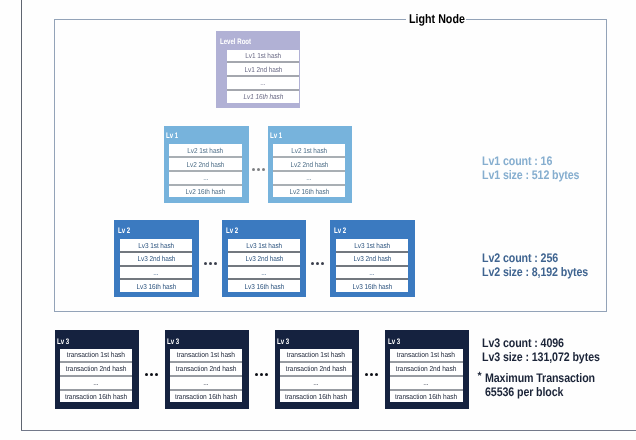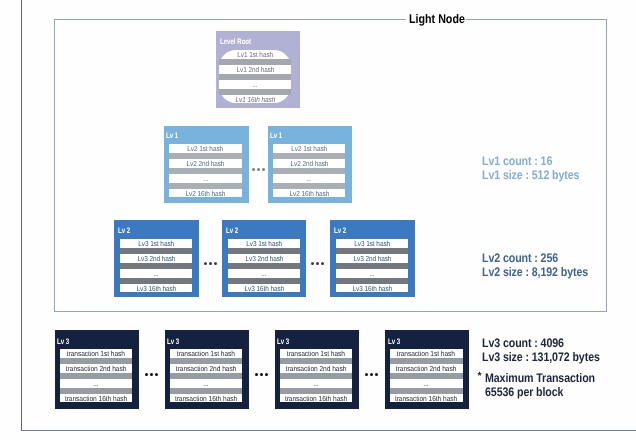--- a/index.html
+++ b/index.html
@@ -23,21 +23,21 @@
                     margin-left:3px;}
 
   
   .node{position:absolute;box-sizing:border-box;}
   .node .hdr{position:absolute;left:0;top:0;font-weight:bold;color:#ffffff;
              white-space:nowrap;transform-origin:left top;}
   .node .rows{position:absolute;background:#ffffff;box-sizing:border-box;
               display:flex;flex-direction:column;}
   .node .row{flex:1 1 0;display:flex;align-items:center;justify-content:center;
              white-space:nowrap;box-sizing:border-box;}
-  .node .row + .row{border-top:6px solid #a16207;}
+  .node .row + .row{border-top:2px solid #a16207;}
   .node .row span{display:inline-block;transform-origin:center center;letter-spacing:-0.08px;}
 
   
   .dots{position:absolute;display:flex;align-items:center;}
   .dots i{display:block;border-radius:50%;}
 
   
   .note{position:absolute;white-space:nowrap;font-weight:bold;letter-spacing:-0.12px;}
   .note div{transform-origin:left top;white-space:nowrap;}
 </style>
@@ -47,21 +47,21 @@
 <div id="stage">
   <div class="frame-left"></div>
   <div class="frame-bottom"></div>
 
   <div class="panel"></div>
   <div class="panel-title"><span>Light Node</span></div>
 
   <div id="nodes">
       <div class="node" style="left: 216px; top: 31px; width: 84px; height: 77px; background: rgb(177, 177, 213);">
         <div class="hdr" style="left: 3.6px; top: 5.6px; font-size: 8px; transform: scaleX(0.76);">Level Root</div>
-        <div class="rows" style="left: 3px; top: 18.5px; width: 72px; height: 53px; border-radius: 17px;">
+        <div class="rows" style="left: 11px; top: 18.5px; width: 72px; height: 53px;">
           <div class="row">
             <span style="font-size: 7.3px; color: rgb(106, 106, 133); transform: scaleX(0.885);">Lv1 1st hash</span>
           </div>
           <div class="row" style="border-top-color: rgb(164, 167, 174);">
             <span style="font-size: 7.3px; color: rgb(106, 106, 133); transform: scaleX(0.885);">Lv1 2nd hash</span>
           </div>
           <div class="row" style="border-top-color: rgb(164, 167, 174);">
             <span style="font-size: 7.3px; color: rgb(106, 106, 133); transform: scaleX(0.885);">...</span>
           </div>
           <div class="row" style="border-top-color: rgb(164, 167, 174); font-style: italic;">

